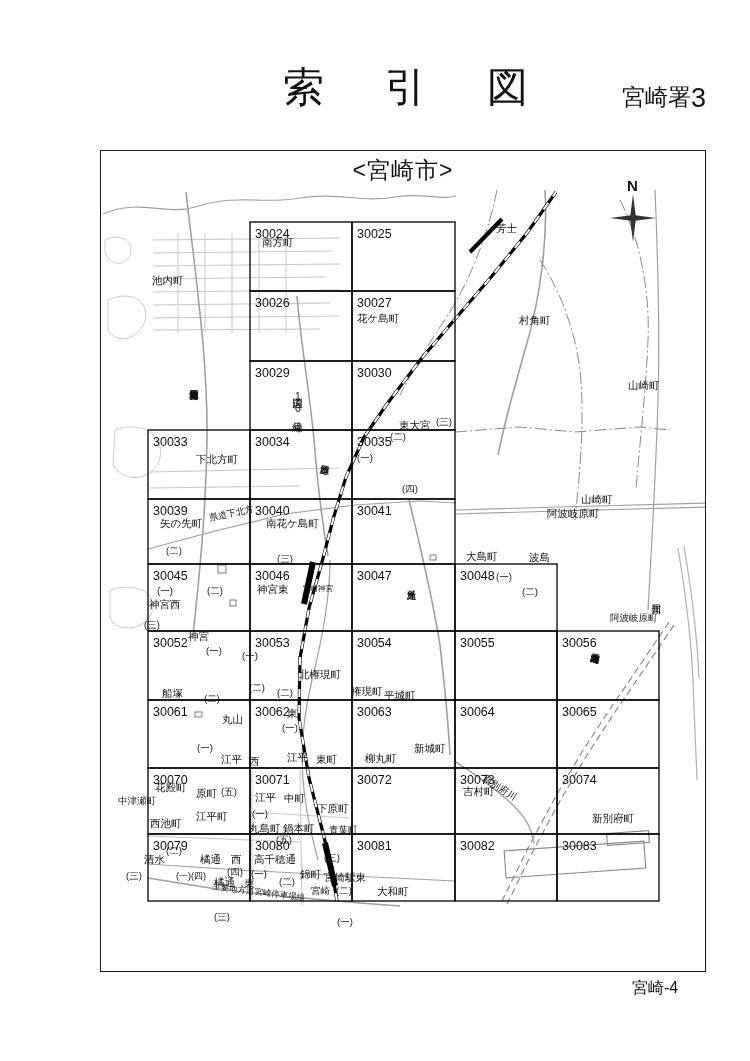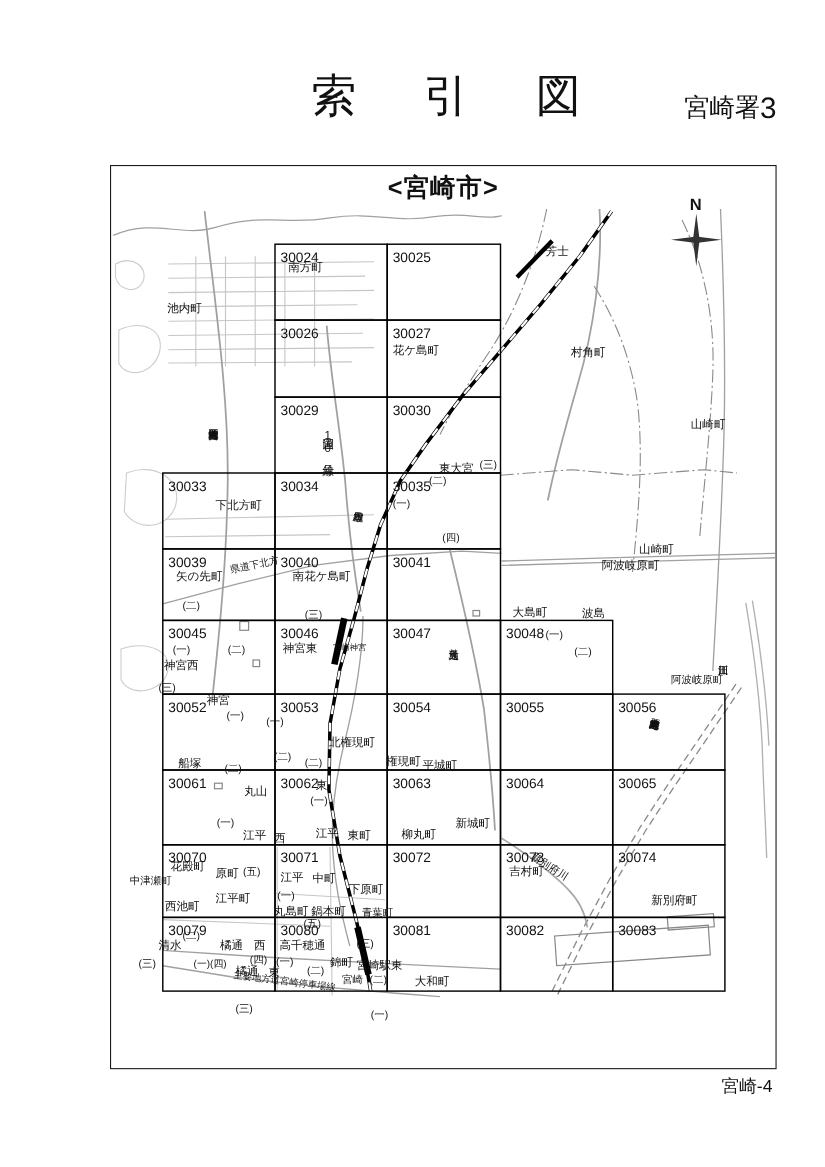--- a/index.html
+++ b/index.html
@@ -4,24 +4,24 @@
 <style>
   html,body{margin:0;padding:0;background:#fff;}
   .page{position:relative;width:748px;height:1061px;background:#fff;overflow:hidden;
         font-family:"Liberation Sans","DejaVu Sans",sans-serif;color:#111;}
   .page-title{position:absolute;left:283px;top:60px;font-size:41px;letter-spacing:10px;
               font-weight:500;white-space:nowrap;}
   .office-label{position:absolute;left:622px;top:82px;white-space:nowrap;}
   .office-label .oname{font-size:23px;}
   .office-label .onum{font-size:27px;vertical-align:-2px;}
   .map-box{position:absolute;left:100px;top:150px;width:606px;height:822px;
-           border:1.6px solid #1a1a1a;box-sizing:border-box;font-weight:bold;}
+           border:1.6px solid #1a1a1a;box-sizing:border-box;}
   .map-title{position:absolute;left:0;right:0;top:4px;text-align:center;font-size:23px;
              letter-spacing:1px;}
-  .page-num{position:absolute;left:656px;top:978px;font-size:16px;}
+  .page-num{position:absolute;left:632px;top:978px;font-size:16px;}
   #map-svg{position:absolute;left:0;top:0;}
   #map-svg text{font-family:"Liberation Sans","DejaVu Sans",sans-serif;fill:#111;}
   .cell-no{font-size:12.5px;}
   .road{stroke:#a0a0a0;fill:none;}
   .road-light{stroke:#c6c6c6;fill:none;stroke-width:1;}
   .boundary{stroke:#8a8a8a;fill:none;stroke-width:1;stroke-dasharray:12 3 2 3;}
   .terrain{stroke:#cccccc;fill:none;stroke-width:1;}
   .bldg{stroke:#888;fill:none;stroke-width:1.1;}
 </style>
 </head>

